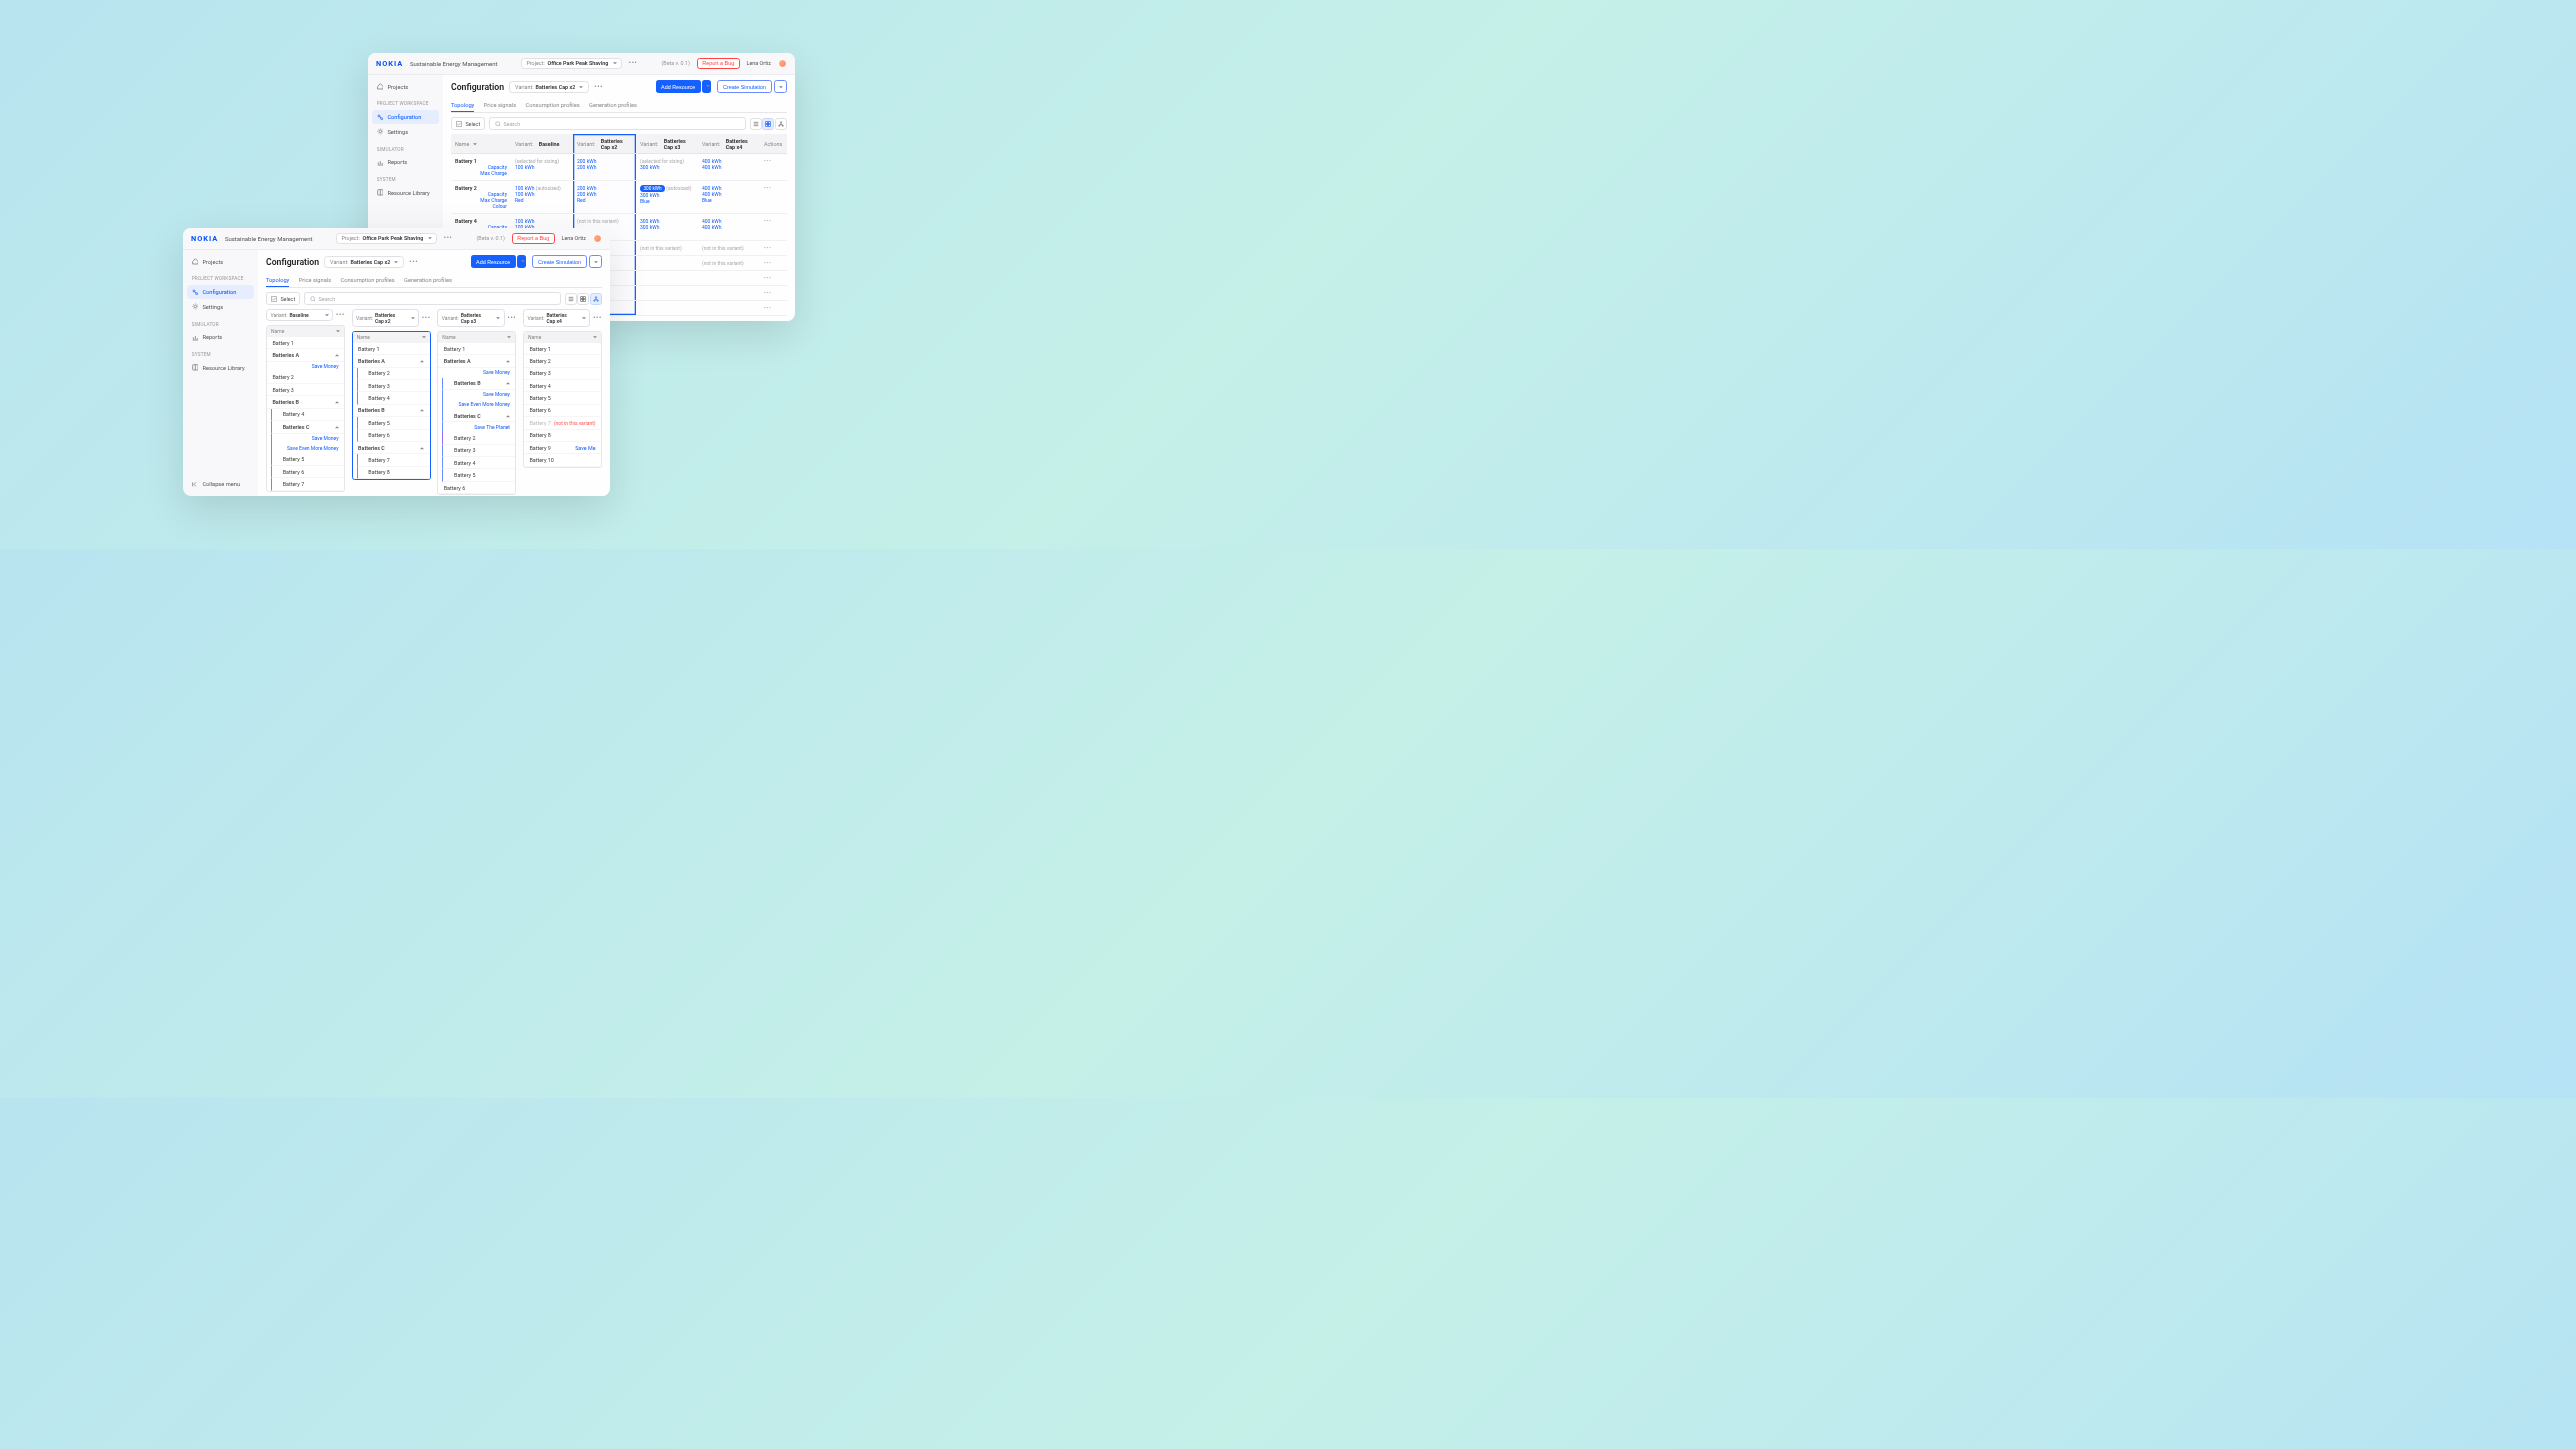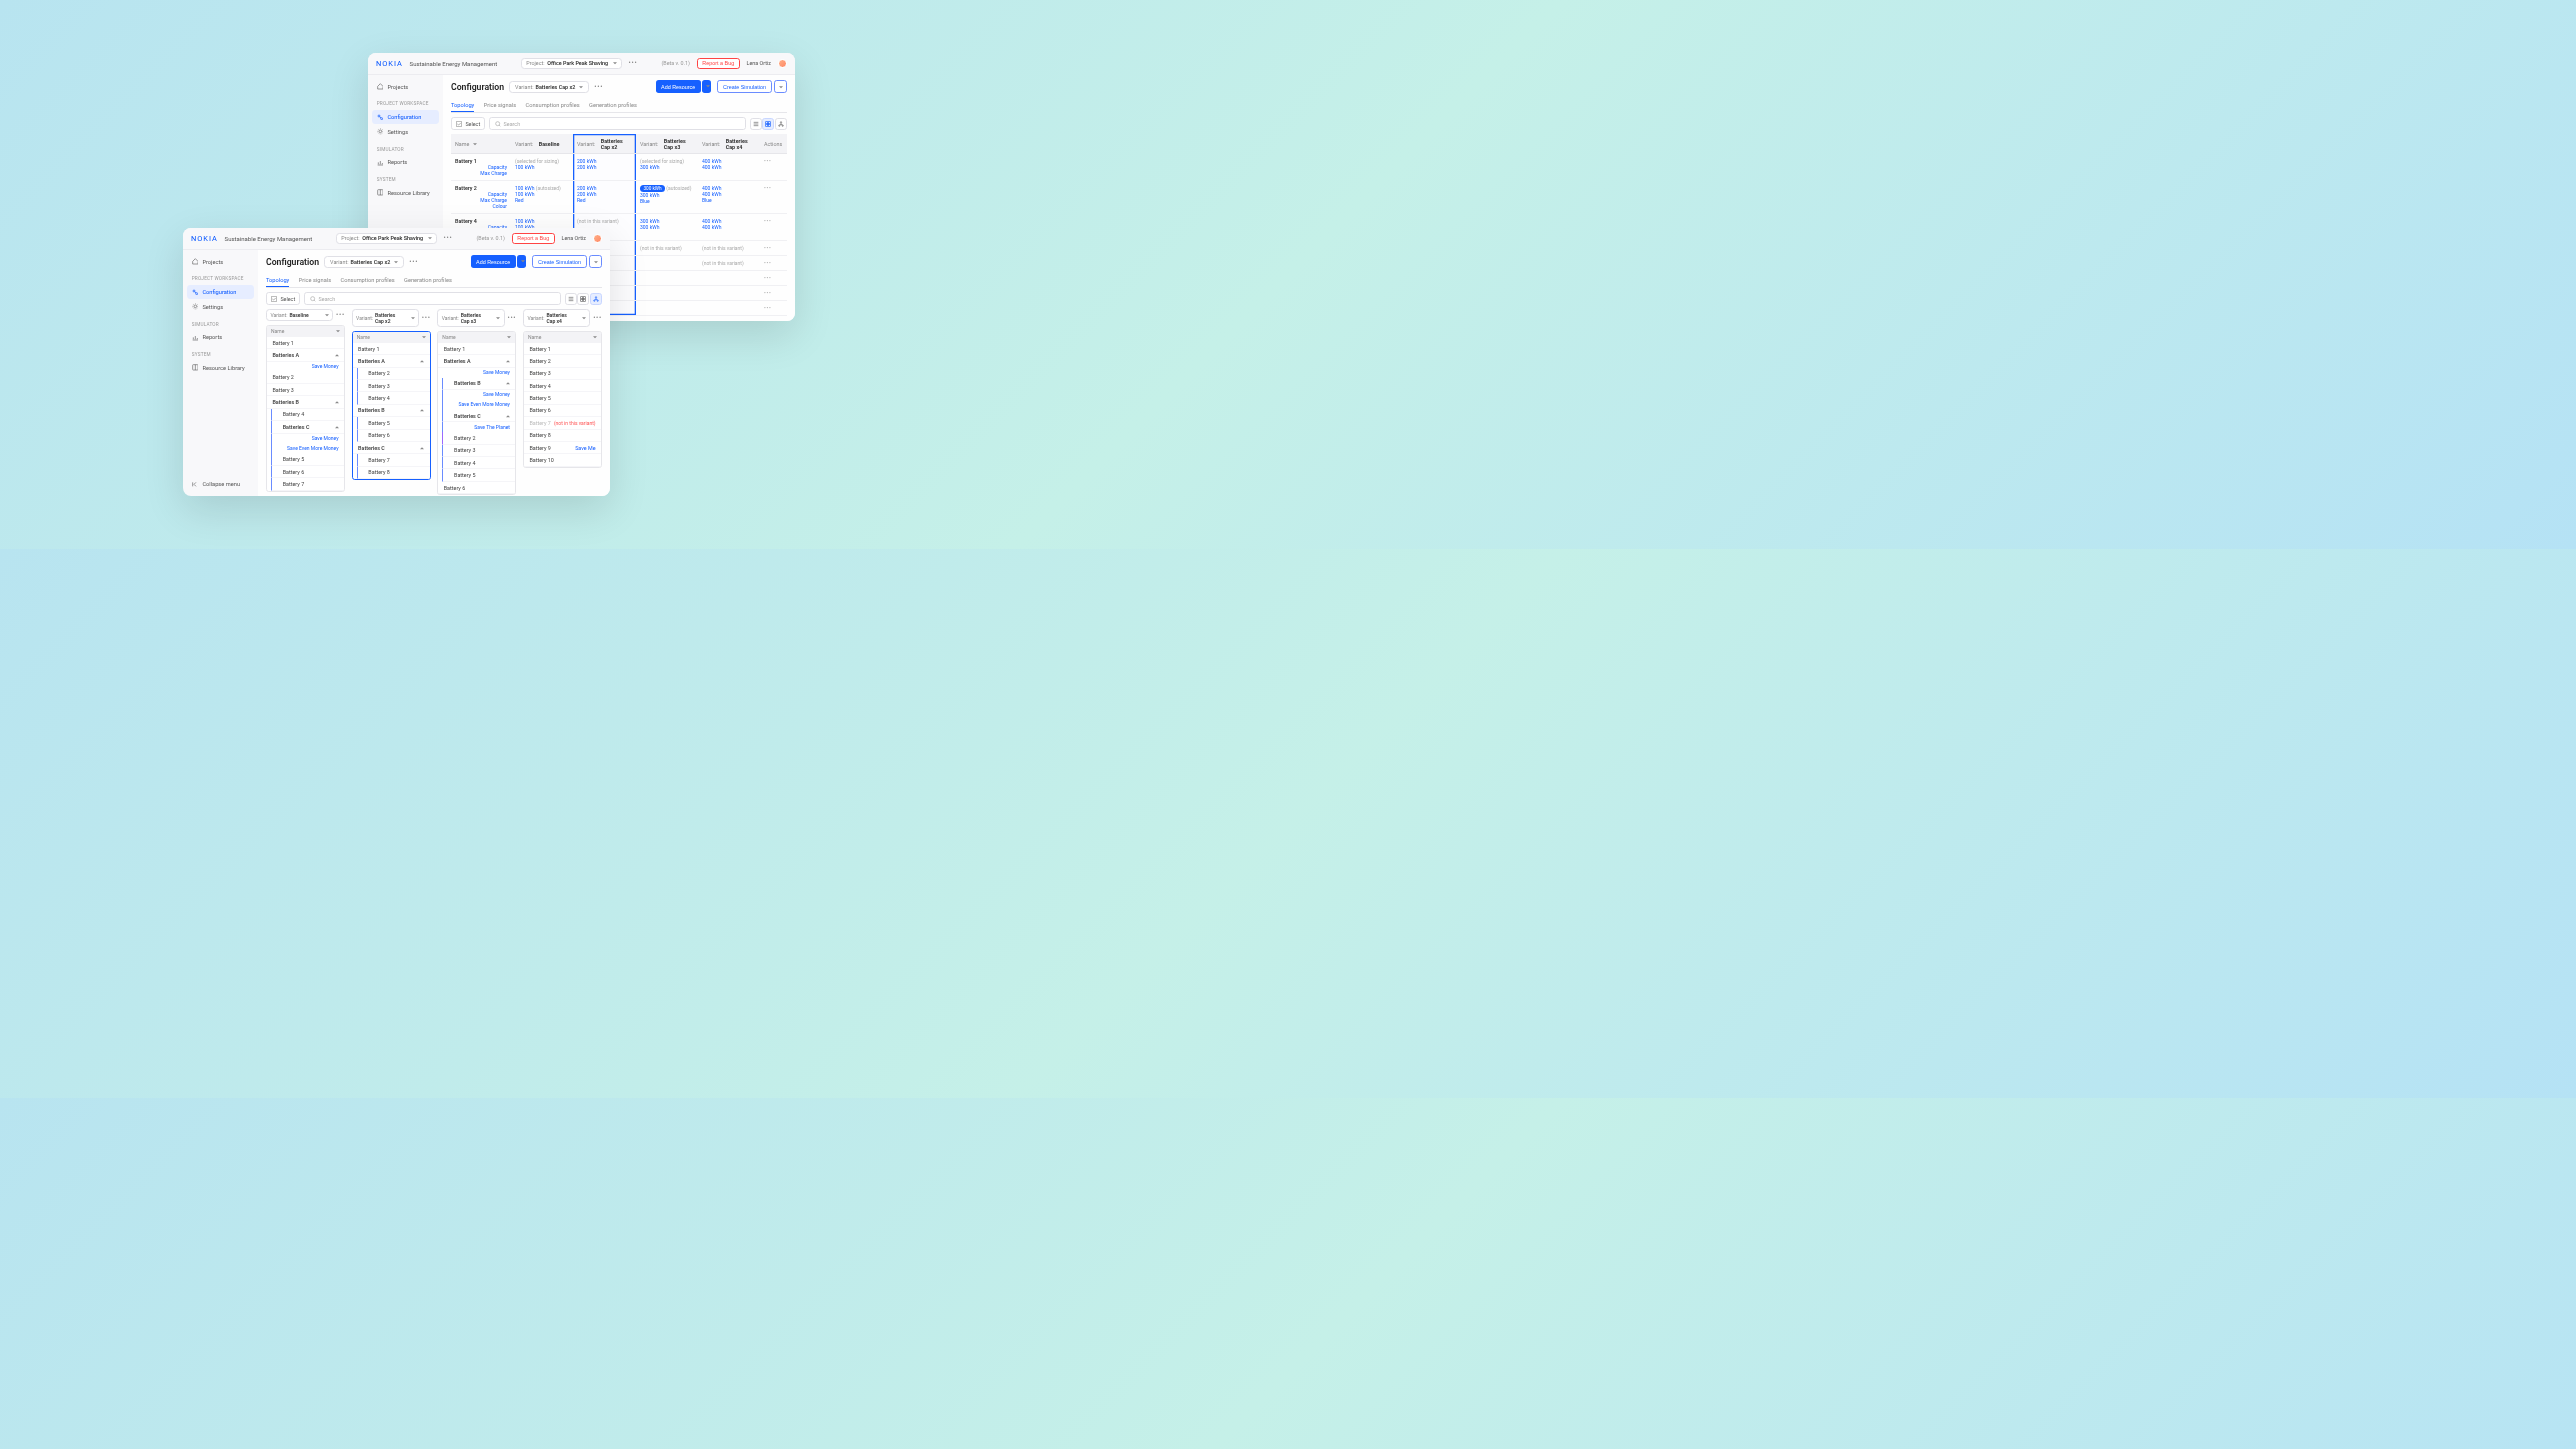--- a/index.html
+++ b/index.html
@@ -26,21 +26,21 @@
   height:21.5px;
   display:flex;
   align-items:center;
   padding:0 8px;
   gap:6.7px;
   border-bottom:0.7px solid #ececf0;
   background:#f8f8fa;
 }
 .logo {
   color:#0052ff;
-  font-weight:400;
+  font-weight:700;
   font-size:7.4px;
   letter-spacing:1px;
   font-stretch:expanded;
 }
 .app-name { font-size:6px; color:#555; }
 .spacer { flex:1; }
 .proj-sel {
   display:flex; align-items:center; gap:2.7px;
   background:#fff; border:0.7px solid #e0e0e6; border-radius:3.4px;
   padding:1.3px 4px; font-size:5.4px; color:#888;

